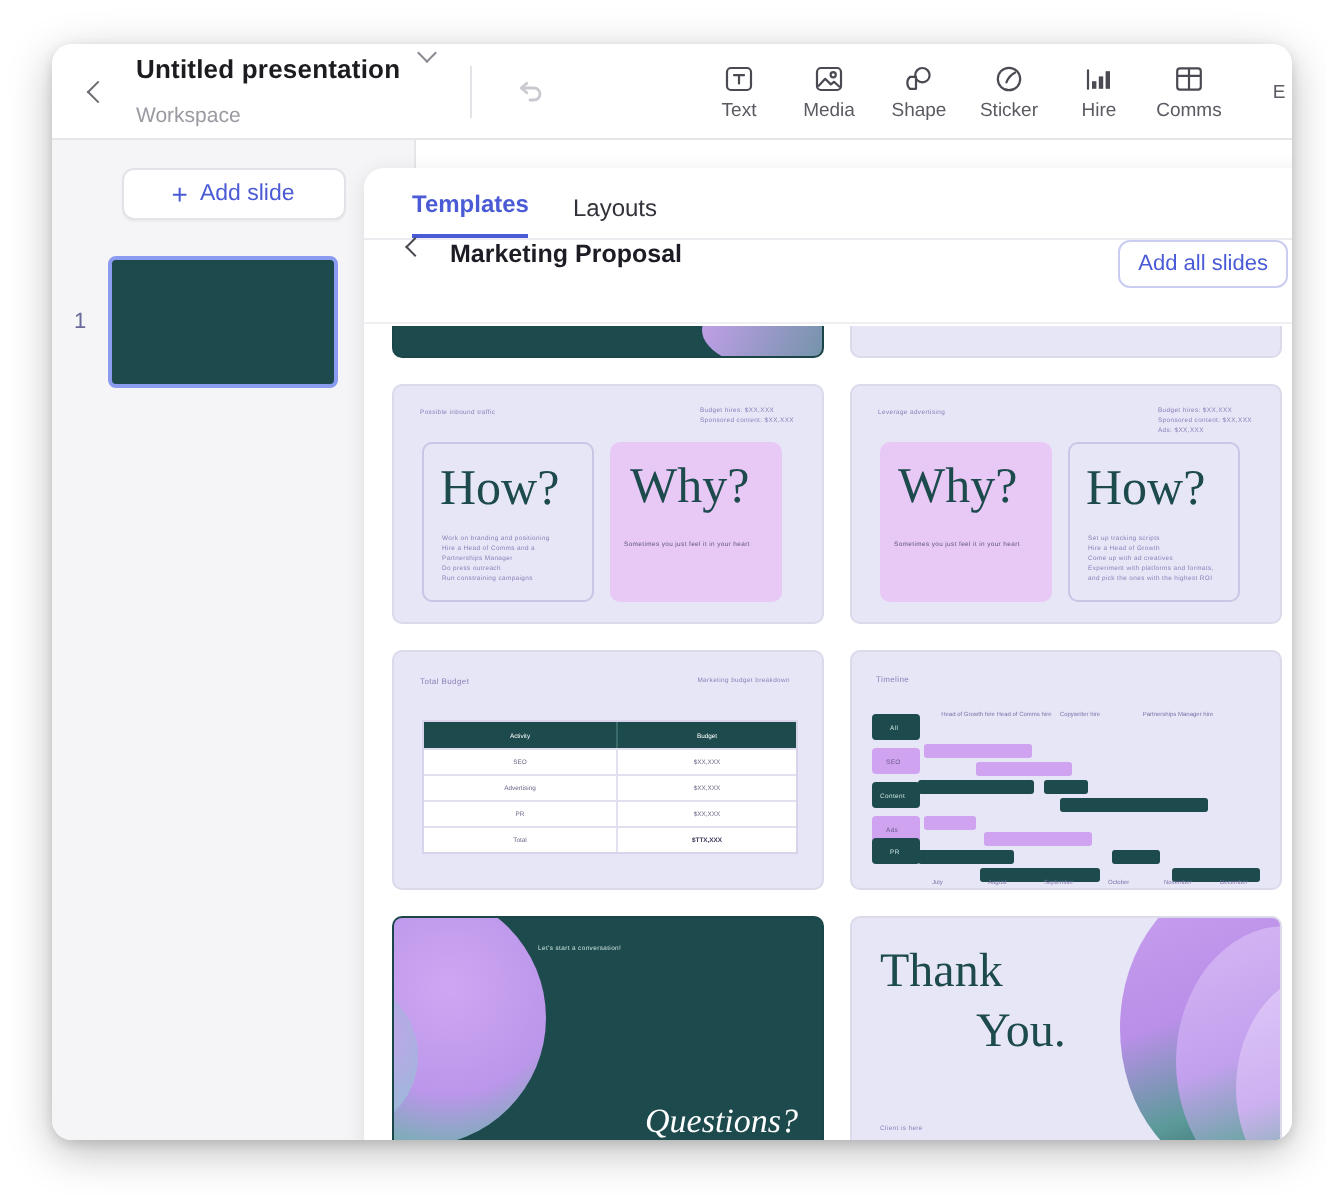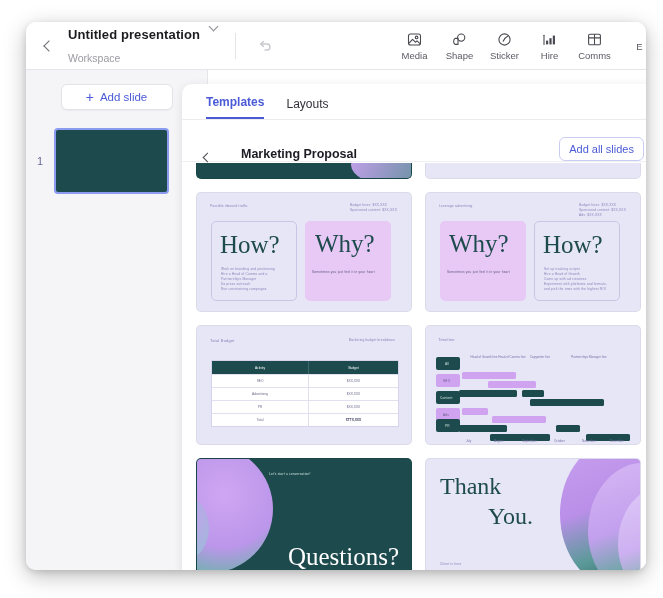--- a/index.html
+++ b/index.html
@@ -87,23 +87,22 @@
   }
   .panel-tabs {
     height: 36px; border-bottom: 1px solid #ececf0;
     display: flex; align-items: flex-end; padding-left: 24px; gap: 22px;
   }
   .ptab {
     font-size: 12px; padding-bottom: 8px; cursor: pointer; color: #32323a;
   }
   .ptab.active { color: #4b5bd6; border-bottom: 2px solid #4b5bd6; font-weight: bold;}
   .panel-head {
-    height: 42px; display: flex; align-items: flex-end; padding: 0 14px 0 22px;
+    height: 42px; display: flex; align-items: flex-start; padding: 0 14px 0 22px;
     border-bottom: 1px solid #f0f0f3;
-    gap: 16px;
   }
   .pchev {
     width: 7px; height: 7px; border-left: 1.6px solid #4a4a52;
     border-bottom: 1.6px solid #4a4a52; transform: rotate(45deg);
     margin-right: 14px; cursor: pointer;
   }
   .pack-name { font-size: 12.5px; font-weight: bold; color: #1c1c24; flex: 1; }
   .addall {
     border: 1px solid #c9cdf2; border-radius: 6px; background: #fff;
     color: #4b5bd6; font-size: 11px; padding: 5px 9px; cursor: pointer;
@@ -174,20 +173,27 @@
     </div>
     <div class="vdiv"></div>
     <div class="undo-btn">
       <svg width="16" height="16" viewBox="0 0 16 16">
         <path d="M4 6 H10 a3 3 0 0 1 0 6 H8" fill="none" stroke="#c9c9d0" stroke-width="1.4" stroke-linecap="round"></path>
         <path d="M6.4 3.6 L3.6 6 L6.4 8.4" fill="none" stroke="#c9c9d0" stroke-width="1.4" stroke-linecap="round" stroke-linejoin="round"></path>
       </svg>
     </div>
 
     <div class="tools">
+      <div class="tool">
+        <svg width="17" height="17" viewBox="0 0 17 17">
+          <rect x="2.5" y="3" width="12" height="11" rx="2" fill="none" stroke="#4a4a52" stroke-width="1.1"></rect>
+          <path d="M6 6.6h5M8.5 6.6v4.2" stroke="#4a4a52" stroke-width="1.1" stroke-linecap="round"></path>
+        </svg>
+        <span class="tool-label">Text</span>
+      </div>
       <div class="tool">
         <svg width="17" height="17" viewBox="0 0 17 17">
           <rect x="2.5" y="3" width="12" height="11" rx="2" fill="none" stroke="#4a4a52" stroke-width="1.1"></rect>
           <circle cx="10.6" cy="6.4" r="1.3" fill="none" stroke="#4a4a52" stroke-width="1.1"></circle>
           <path d="M3 12.2 L6.6 8.4 L9.4 11.2 L11 9.9 L14 12.6" fill="none" stroke="#4a4a52" stroke-width="1.1" stroke-linejoin="round"></path>
         </svg>
         <span class="tool-label">Media</span>
       </div>
       <div class="tool">
         <svg width="17" height="17" viewBox="0 0 17 17">
@@ -398,21 +404,21 @@
           <div class="glbl" style="left:156px;top:113px;">November</div>
           <div class="glbl" style="left:184px;top:113px;">December</div>
         </div>
       </div>
 
       <div class="grow">
         <div class="card teal">
           <div class="qcirc1"></div>
           <div class="qcirc2"></div>
           <div class="tiny-d" style="position:absolute;left:72px;top:13px;">Let's start a conversation!</div>
-          <div class="serif" style="position:absolute;right:12px;bottom:6px;font-size:25px;color:#ffffff;">Questions?</div>
+          <div class="serif" style="position:absolute;right:12px;bottom:6px;font-size:17px;color:#ffffff;font-style:italic;">Questions?</div>
         </div>
 
         <div class="card lav">
           <div class="arc a1"></div>
           <div class="arc a2"></div>
           <div class="arc a3"></div>
           <div class="serif" style="position:absolute;left:14px;top:14px;font-size:24px;line-height:1.12;">Thank</div>
           <div class="serif" style="position:absolute;left:62px;top:44px;font-size:24px;line-height:1.12;">You.</div>
           <div class="tiny" style="position:absolute;left:14px;bottom:10px;">Client is here</div>
         </div>

